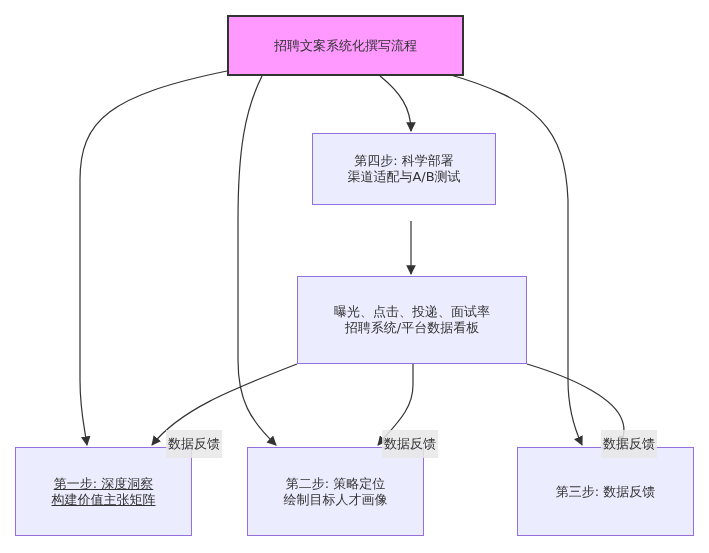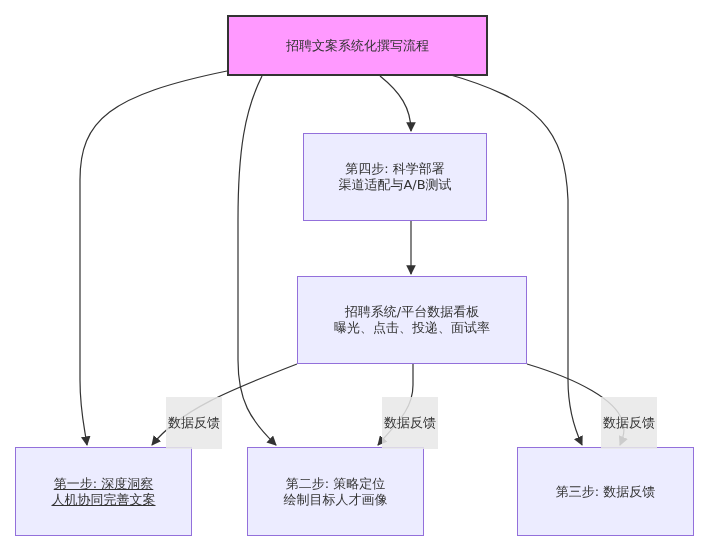--- a/index.html
+++ b/index.html
@@ -4,22 +4,22 @@
   <style>
     html, body { margin: 0; padding: 0; background: #ffffff; }
     body { width: 709px; height: 553px; position: relative; overflow: hidden;
            font-family: "DejaVu Sans", "Liberation Sans", sans-serif; color: #333333; }
     #canvas { position: absolute; left: 0; top: 0; }
     .node { position: absolute; box-sizing: border-box; background: #ececff; border: 1.5px solid #9370db;
             display: flex; flex-direction: column; align-items: center; justify-content: center; text-align: center; }
     .node.root { background: #ff99ff; border: 2.5px solid #333333; }
     .node .line { font-size: 13px; line-height: 16px; white-space: nowrap; color: #333; }
     .node .line + .line { }
-    .edge-label { position: absolute; font-size: 13px; line-height: 20px; padding: 16px 2px;
-                  background: rgba(232,232,232,0.85); color: #333; white-space: nowrap; }
+    .edge-label { position: absolute; font-size: 13px; line-height: 20px; padding: 4px 2px;
+                  background: rgba(232,232,232,0.85); color: #333; white-space: nowrap; margin-top: 33px; }
   </style>
 </head>
 <body>
 
 <svg id="canvas" width="709" height="553">
   <defs>
     <marker id="arrow" viewBox="0 0 10 10" refX="9" refY="5" markerWidth="8" markerHeight="8" orient="auto-start-reverse">
       <path d="M0,0 L10,5 L0,10 z" fill="#333333"></path>
     </marker>
   </defs>
@@ -28,37 +28,37 @@
       <path d="M262,76 C245,110 238,150 238,220 L238,360 C238,400 250,420 276,445" fill="none" stroke="#333333" stroke-width="1.2" marker-end="url(#arrow)"></path>
       <path d="M380,76 C400,92 411,108 411,131" fill="none" stroke="#333333" stroke-width="1.2" marker-end="url(#arrow)"></path>
       <path d="M444,73 C540,100 565,130 568,200 L568,380 C568,410 575,430 582,445" fill="none" stroke="#333333" stroke-width="1.2" marker-end="url(#arrow)"></path>
       <path d="M411,221 L411,274" fill="none" stroke="#333333" stroke-width="1.2" marker-end="url(#arrow)"></path>
       <path d="M297,364 C230,390 180,410 152,445" fill="none" stroke="#333333" stroke-width="1.2" marker-end="url(#arrow)"></path>
       <path d="M413,364 L413,385 C413,410 395,425 378,445" fill="none" stroke="#333333" stroke-width="1.2" marker-end="url(#arrow)"></path>
       <path d="M527,364 C580,380 615,400 622,420 C626,430 623,438 620,445" fill="none" stroke="#333333" stroke-width="1.2" marker-end="url(#arrow)"></path>
     </g>
 </svg>
 
-<div class="node root" style="left:227px;top:15px;width:261px;height:61px;">
+<div class="node root" style="left:227px;top:15px;width:237px;height:61px;">
   <span class="line">招聘文案系统化撰写流程</span>
 </div>
 
-<div class="node" style="left:303px;top:133px;width:184px;height:88px;">
+<div class="node" style="left:312px;top:133px;width:184px;height:72px;">
   <span class="line">第四步: 科学部署</span>
   <span class="line">渠道适配与A/B测试</span>
 </div>
 
 <div class="node" style="left:297px;top:276px;width:230px;height:88px;">
+  <span class="line">曝光、点击、投递、面试率</span>
   <span class="line">招聘系统/平台数据看板</span>
-  <span class="line">曝光、点击、投递、面试率</span>
 </div>
 
 <div class="node" style="left:15px;top:447px;width:177px;height:89px;text-decoration:underline;">
   <span class="line">第一步: 深度洞察</span>
-  <span class="line">人机协同完善文案</span>
+  <span class="line">构建价值主张矩阵</span>
 </div>
 
 <div class="node" style="left:247px;top:447px;width:177px;height:89px;">
   <span class="line">第二步: 策略定位</span>
   <span class="line">绘制目标人才画像</span>
 </div>
 
 <div class="node" style="left:517px;top:447px;width:177px;height:89px;">
   <span class="line">第三步: 数据反馈</span>
 </div>

